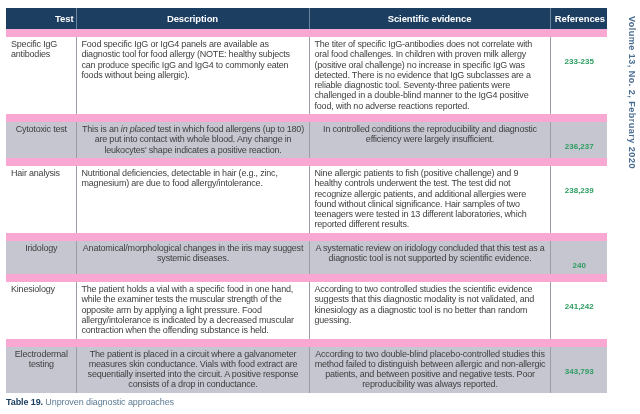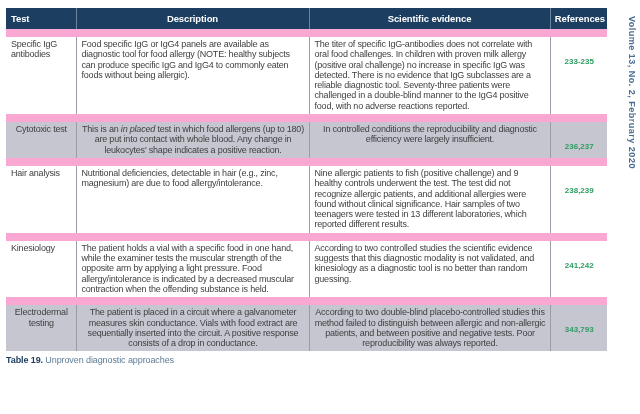--- a/index.html
+++ b/index.html
@@ -33,21 +33,21 @@
     color: #ffffff;
     font-size: 9.5px;
     font-weight: bold;
     letter-spacing: -0.1px;
     text-align: center;
     vertical-align: middle;
     padding: 5px 2px 5px 2px;
     border-right: 1px solid #6a84a0;
   }
   thead th.th-test {
-    text-align: left;
+    text-align: right;
     padding-left: 5px;
   }
   thead th.th-refs { border-right: none; text-align: right; }
 
   tbody tr { border-top: 8px solid #f9a8d4; }
   tbody td {
     vertical-align: top;
     font-size: 9px;
     line-height: 10.3px;
     letter-spacing: -0.2px;
@@ -122,20 +122,26 @@
         <td class="desc">This is an <i>in placed</i> test in which food allergens (up to 180) are put into contact with whole blood. Any change in leukocytes' shape indicates a positive reaction.</td>
         <td class="evid">In controlled conditions the reproducibility and diagnostic efficiency were largely insufficient.</td>
         <td class="refs">236,237</td>
       </tr>
       <tr>
         <td class="test">Hair analysis</td>
         <td class="desc">Nutritional deficiencies, detectable in hair (e.g., zinc, magnesium) are due to food allergy/intolerance.</td>
         <td class="evid">Nine allergic patients to fish (positive challenge) and 9 healthy controls underwent the test. The test did not recognize allergic patients, and additional allergies were found without clinical significance. Hair samples of two teenagers were tested in 13 different laboratories, which reported different results.</td>
         <td class="refs">238,239</td>
       </tr>
+      <tr class="alt">
+        <td class="test">Iridology</td>
+        <td class="desc">Anatomical/morphological changes in the iris may suggest systemic diseases.</td>
+        <td class="evid">A systematic review on iridology concluded that this test as a diagnostic tool is not supported by scientific evidence.</td>
+        <td class="refs">240</td>
+      </tr>
       <tr>
         <td class="test">Kinesiology</td>
         <td class="desc">The patient holds a vial with a specific food in one hand, while the examiner tests the muscular strength of the opposite arm by applying a light pressure. Food allergy/intolerance is indicated by a decreased muscular contraction when the offending substance is held.</td>
         <td class="evid">According to two controlled studies the scientific evidence suggests that this diagnostic modality is not validated, and kinesiology as a diagnostic tool is no better than random guessing.</td>
         <td class="refs">241,242</td>
       </tr>
       <tr class="alt">
         <td class="test">Electrodermal testing</td>
         <td class="desc">The patient is placed in a circuit where a galvanometer measures skin conductance. Vials with food extract are sequentially inserted into the circuit. A positive response consists of a drop in conductance.</td>
         <td class="evid">According to two double-blind placebo-controlled studies this method failed to distinguish between allergic and non-allergic patients, and between positive and negative tests. Poor reproducibility was always reported.</td>

